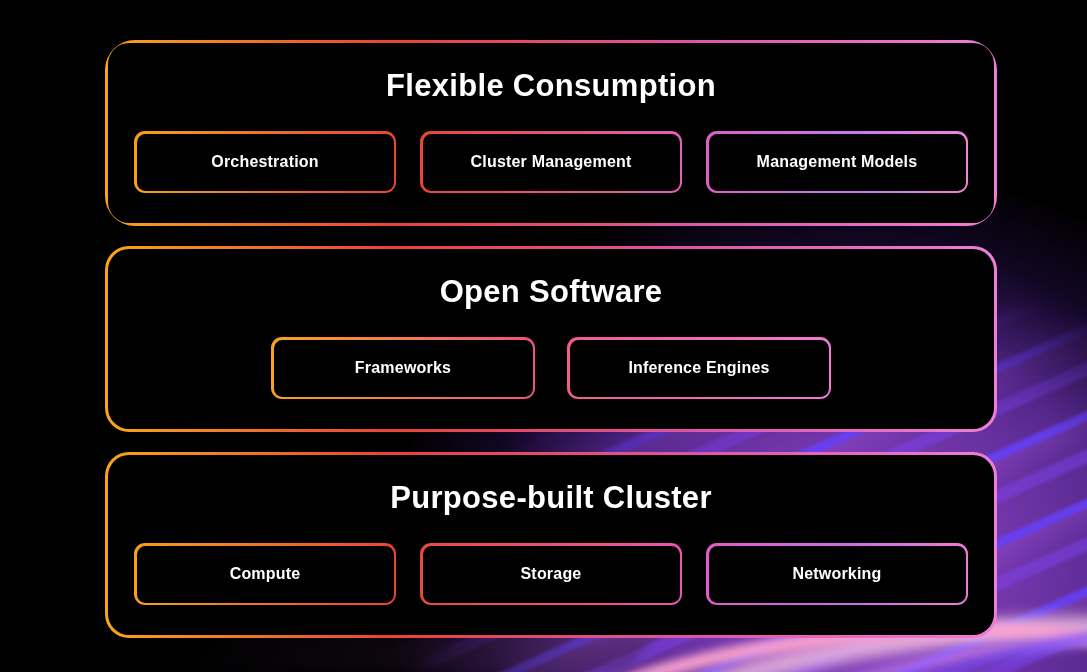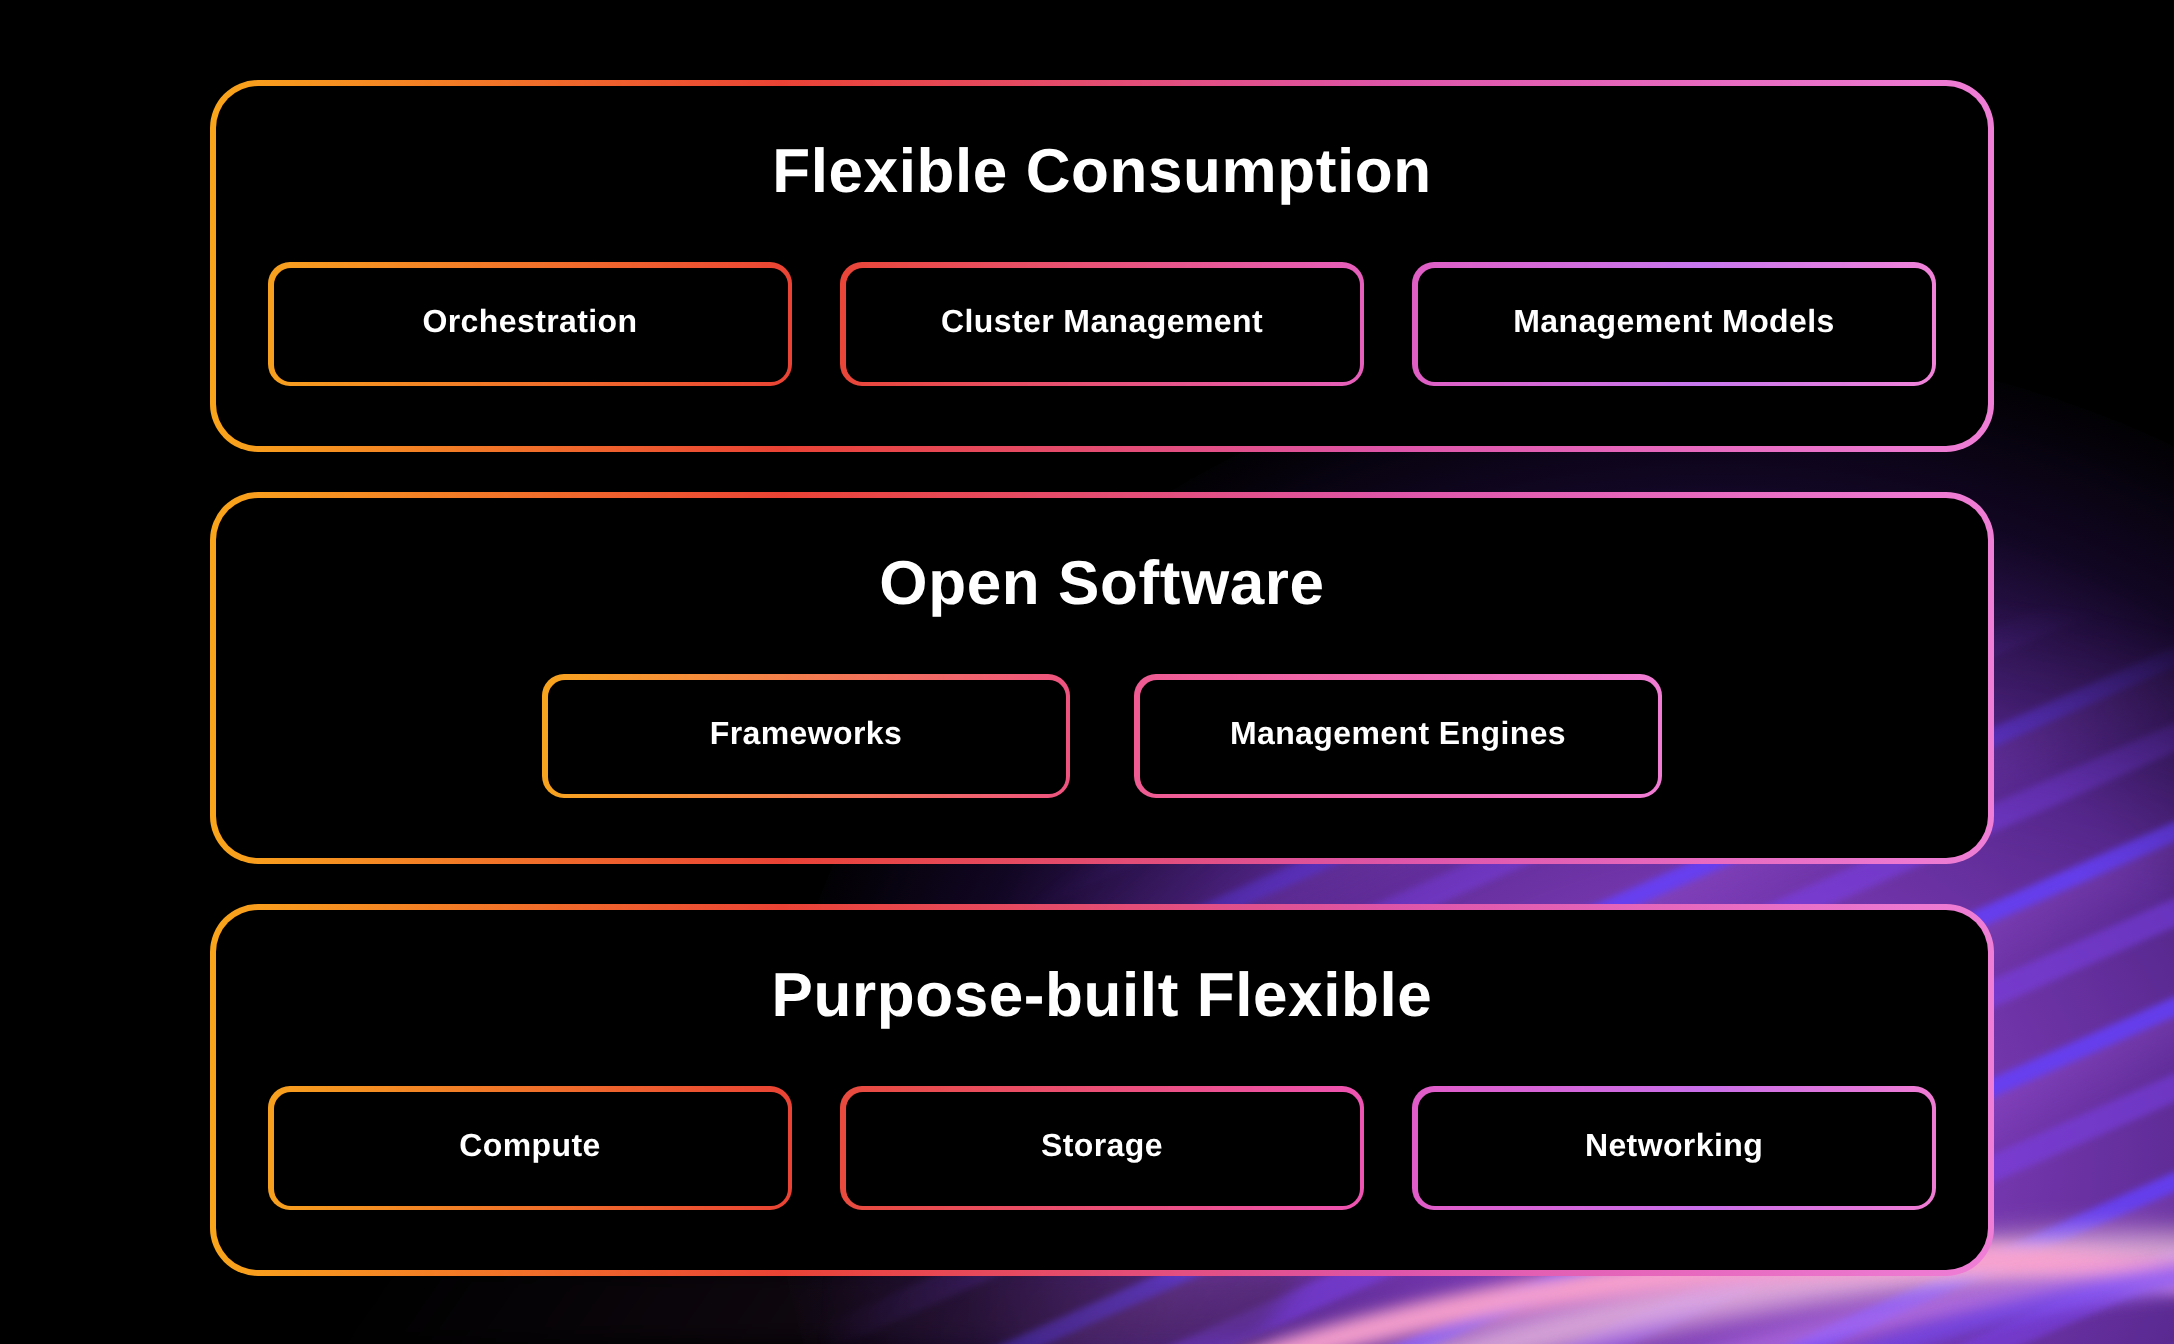--- a/index.html
+++ b/index.html
@@ -80,21 +80,21 @@
     <div class="stripes"></div>
     <div class="ribbon ribbon-2"></div>
     <div class="ribbon ribbon-1"></div>
     <div class="ribbon ribbon-3"></div>
     <div class="ribbon ribbon-4"></div>
     <div class="wedge"></div>
   </div>
 
   <div class="stack">
 
-    <div class="layer" style="background: linear-gradient(90deg, rgb(249, 165, 27), rgb(234, 67, 53) 32%, rgb(222, 85, 168) 66%, rgb(239, 126, 214));">
+    <div class="layer" style="background: linear-gradient(90deg, rgb(249, 165, 27), rgb(234, 67, 53) 32%, rgb(222, 85, 168) 66%, rgb(239, 126, 214)); border-radius: 30px;">
       <div class="layer-inner">
         <h2 class="layer-title">Flexible Consumption</h2>
         <div class="chip-row">
           <div class="chip" style="background: linear-gradient(90deg, rgb(247, 160, 30), rgb(234, 67, 53));">
             <div class="chip-inner">
               <span class="chip-label">Orchestration</span>
             </div>
           </div>
           <div class="chip" style="background: linear-gradient(90deg, rgb(233, 70, 56), rgb(229, 95, 188));">
             <div class="chip-inner">
@@ -114,30 +114,30 @@
       <div class="layer-inner">
         <h2 class="layer-title">Open Software</h2>
         <div class="chip-row duo">
           <div class="chip" style="background: linear-gradient(90deg, rgb(248, 164, 30), rgb(238, 83, 128)); text-align: center;">
             <div class="chip-inner">
               <span class="chip-label">Frameworks</span>
             </div>
           </div>
           <div class="chip" style="background: linear-gradient(90deg, rgb(239, 91, 146), rgb(240, 124, 212));">
             <div class="chip-inner">
-              <span class="chip-label">Management Engines</span>
+              <span class="chip-label">Inference Engines</span>
             </div>
           </div>
         </div>
       </div>
     </div>
 
     <div class="layer" style="background: linear-gradient(90deg, rgb(249, 165, 27), rgb(234, 67, 53) 32%, rgb(222, 85, 168) 66%, rgb(239, 126, 214));">
       <div class="layer-inner">
-        <h2 class="layer-title">Purpose-built Flexible</h2>
+        <h2 class="layer-title">Purpose-built Cluster</h2>
         <div class="chip-row">
           <div class="chip" style="background: linear-gradient(90deg, rgb(247, 160, 30), rgb(234, 67, 53));">
             <div class="chip-inner">
               <span class="chip-label">Compute</span>
             </div>
           </div>
           <div class="chip" style="background: linear-gradient(90deg, rgb(232, 75, 61), rgb(238, 84, 178));">
             <div class="chip-inner">
               <span class="chip-label">Storage</span>
             </div>

